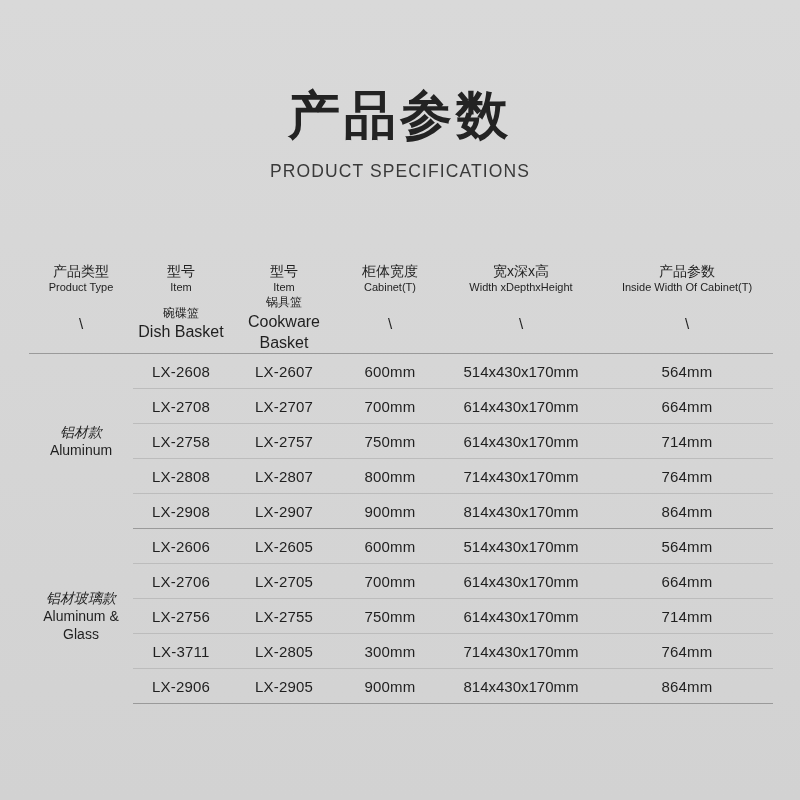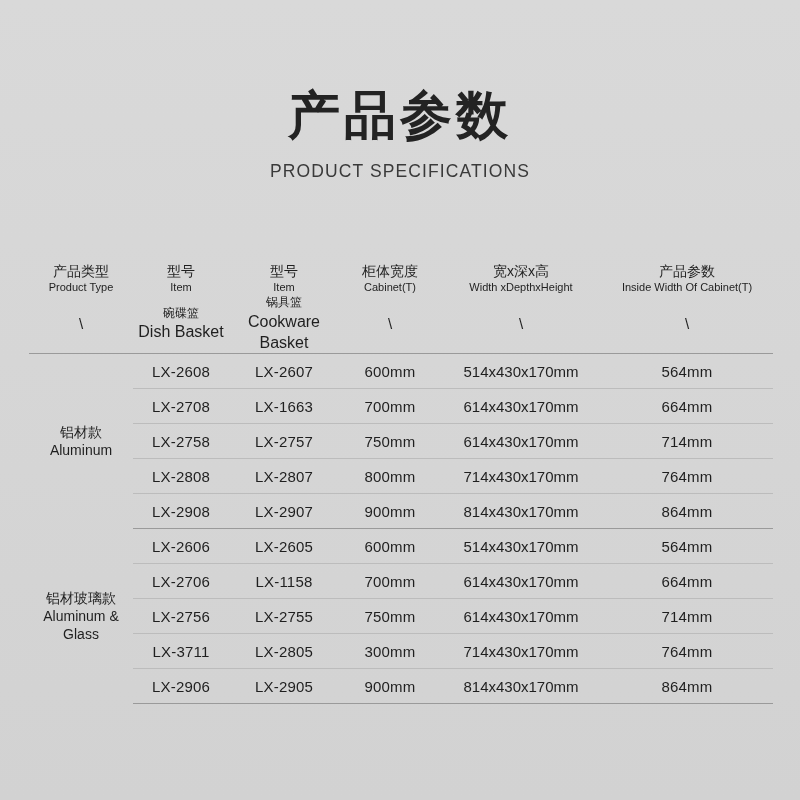--- a/index.html
+++ b/index.html
@@ -109,20 +109,21 @@
   .data-row.last-of-group td {
     border-bottom: 1px solid #9a9a9a;
   }
   .data-row td.group-cell {
     border-bottom: none;
     line-height: 1.3;
   }
   .group-cell .g-cn {
     display: block;
     font-size: 14px;
+    font-style: italic;
   }
   .group-cell .g-en {
     display: block;
     font-size: 14px;
   }
   .num { letter-spacing: 0.2px; }
   .dim { letter-spacing: 0px; }
 </style>
 </head>
 <body>
@@ -202,21 +203,21 @@
             <span class="g-en">Aluminum</span>
           </td>
           <td class="num">LX-2608</td>
           <td class="num">LX-2607</td>
           <td class="num">600mm</td>
           <td class="dim">514x430x170mm</td>
           <td class="num">564mm</td>
         </tr>
         <tr class="data-row">
           <td class="num">LX-2708</td>
-          <td class="num">LX-1663</td>
+          <td class="num">LX-2707</td>
           <td class="num">700mm</td>
           <td class="dim">614x430x170mm</td>
           <td class="num">664mm</td>
         </tr>
         <tr class="data-row">
           <td class="num">LX-2758</td>
           <td class="num">LX-2757</td>
           <td class="num">750mm</td>
           <td class="dim">614x430x170mm</td>
           <td class="num">714mm</td>
@@ -243,21 +244,21 @@
 &amp; Glass</span>
           </td>
           <td class="num">LX-2606</td>
           <td class="num">LX-2605</td>
           <td class="num">600mm</td>
           <td class="dim">514x430x170mm</td>
           <td class="num">564mm</td>
         </tr>
         <tr class="data-row">
           <td class="num">LX-2706</td>
-          <td class="num">LX-1158</td>
+          <td class="num">LX-2705</td>
           <td class="num">700mm</td>
           <td class="dim">614x430x170mm</td>
           <td class="num">664mm</td>
         </tr>
         <tr class="data-row">
           <td class="num">LX-2756</td>
           <td class="num">LX-2755</td>
           <td class="num">750mm</td>
           <td class="dim">614x430x170mm</td>
           <td class="num">714mm</td>

